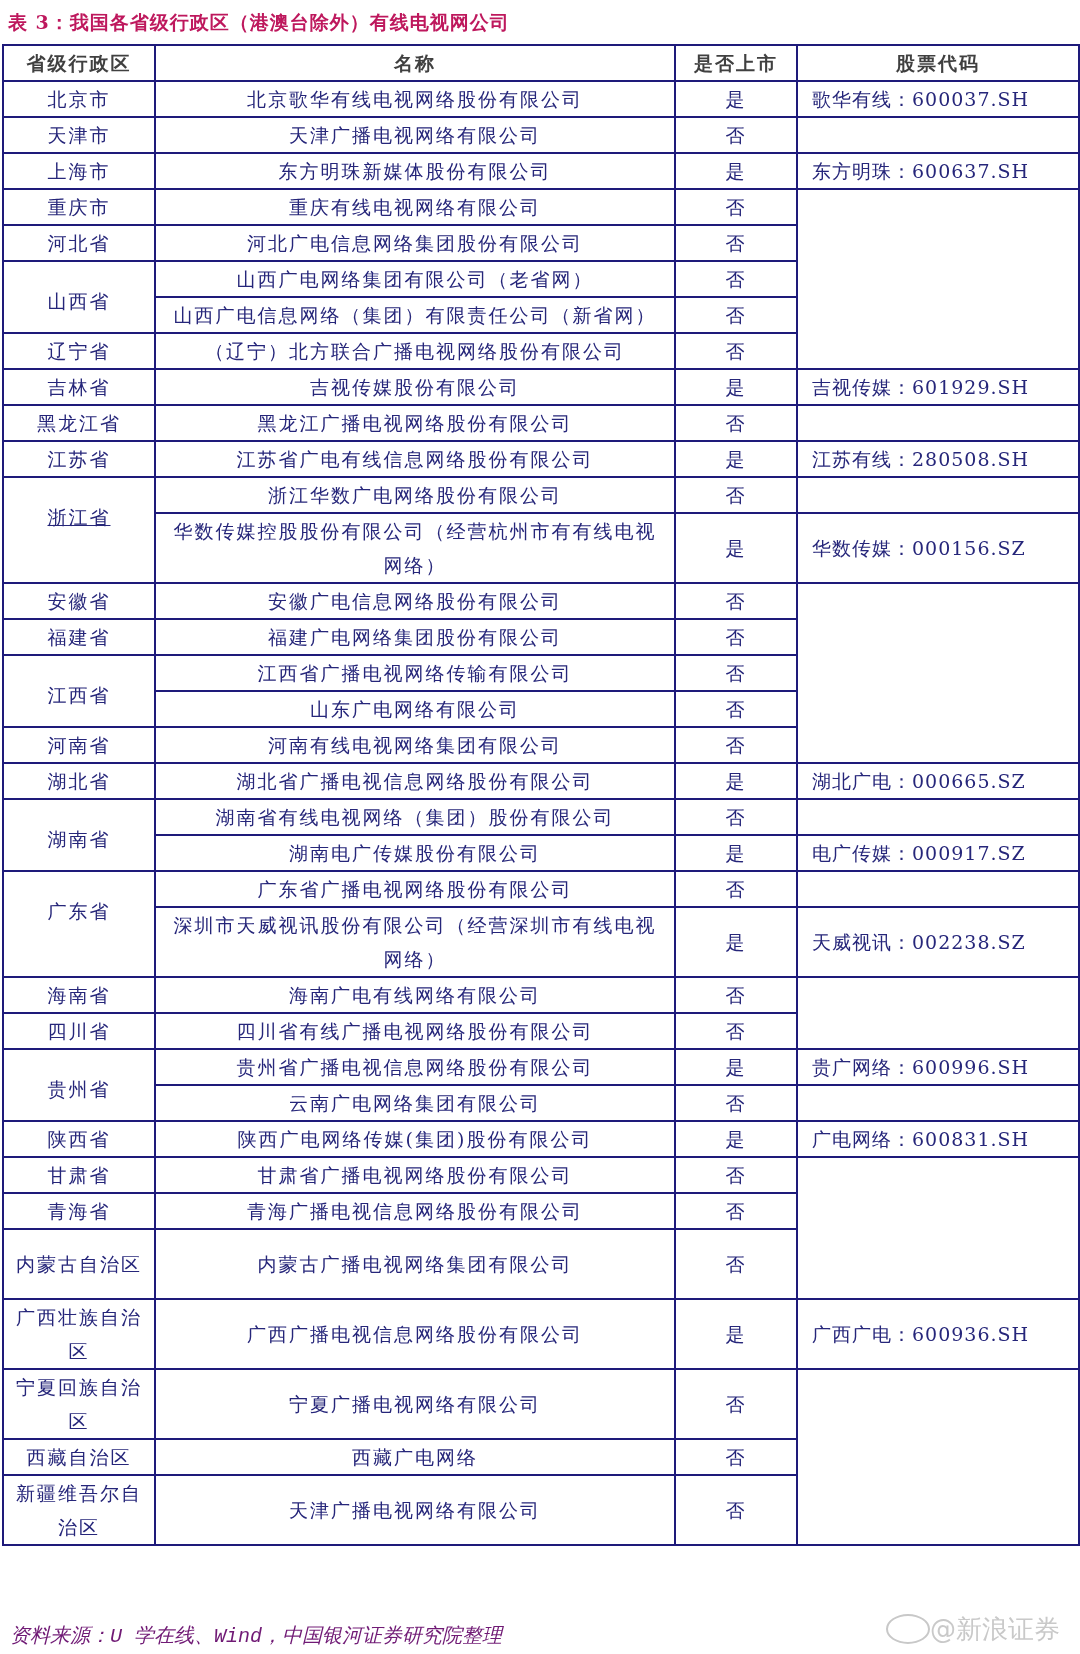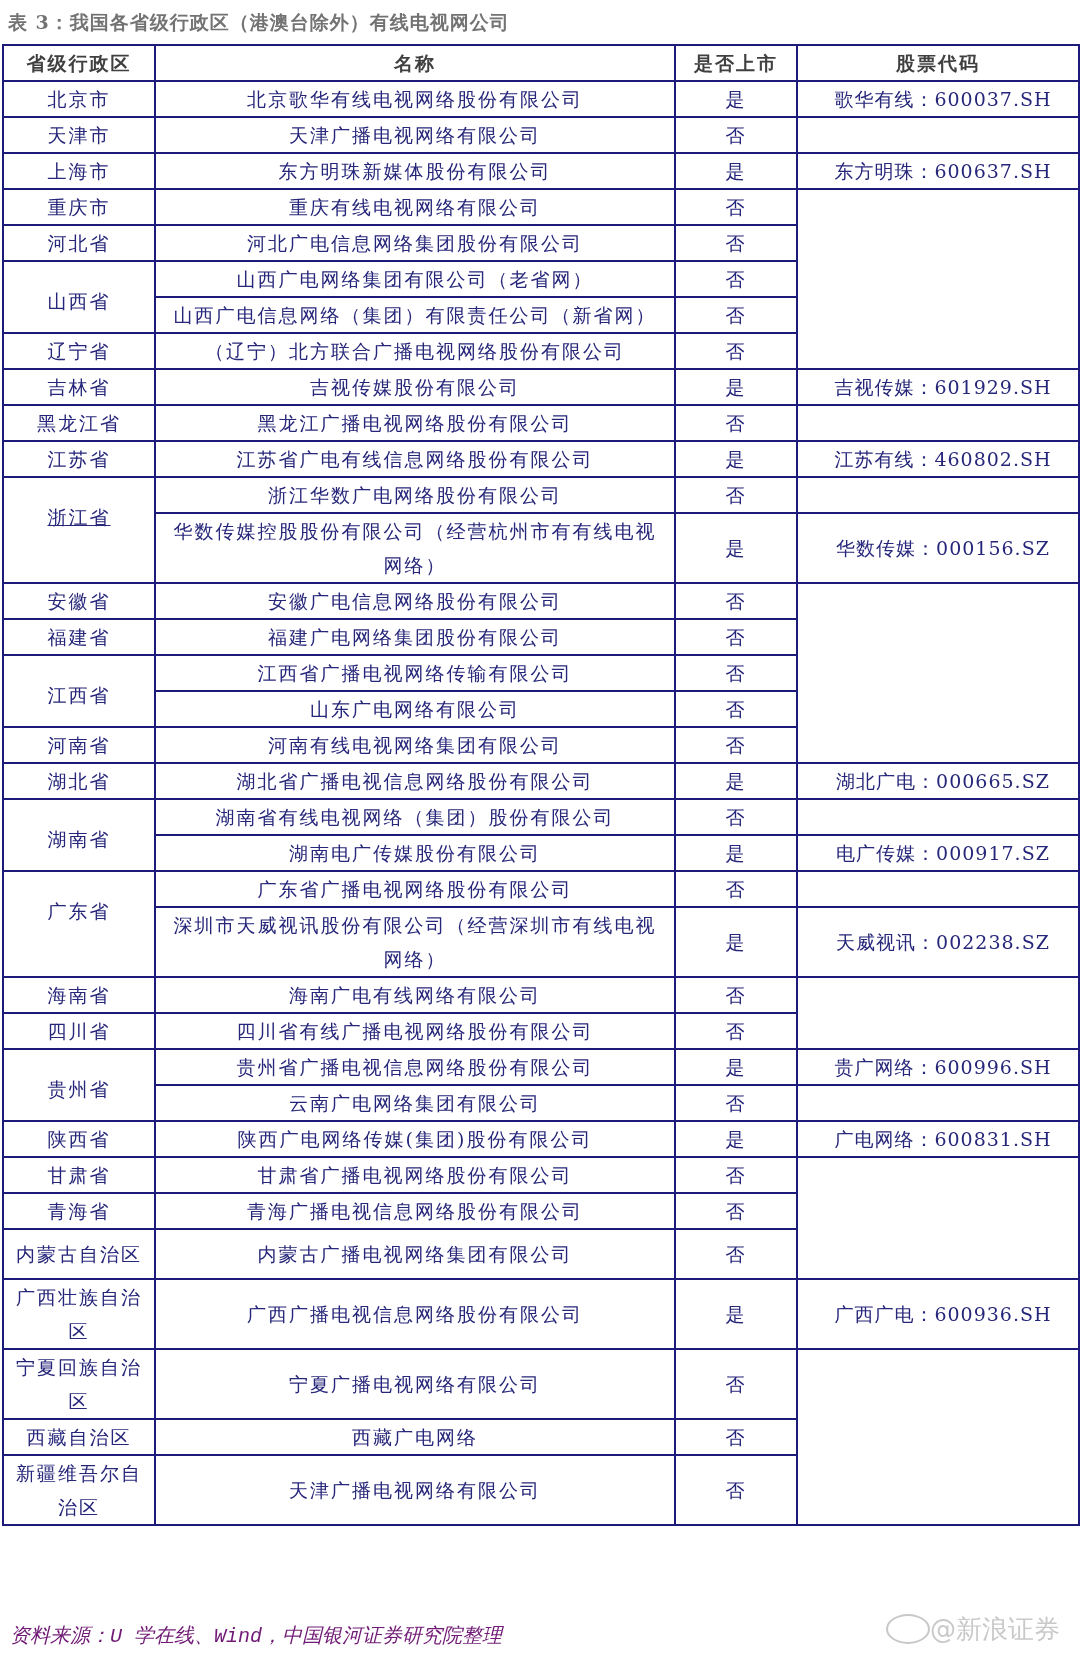--- a/index.html
+++ b/index.html
@@ -1,23 +1,23 @@
 <!DOCTYPE html>
 <html><head>
 <meta charset="utf-8">
 <style>
   html, body { margin:0; padding:0; background:#ffffff; }
   body { width:1080px; height:1654px; position:relative; overflow:hidden;
          font-family:"DejaVu Serif", "Liberation Serif", serif; color:#1f1f66; }
-  #title { position:absolute; left:8px; top:10px; font-size:19px; font-weight:bold; color:#737373; letter-spacing:1px; }
+  #title { position:absolute; left:8px; top:10px; font-size:19px; font-weight:bold; color:#be185d; letter-spacing:1px; }
   #tbl { position:absolute; left:2px; top:44px; width:1076px; border-collapse:collapse; table-layout:fixed; }
   #tbl td, #tbl th { border:2px solid #1e1a7a; text-align:center; vertical-align:middle; padding:0 4px;
                      font-size:19px; color:#26267a; letter-spacing:2px; font-weight:normal; line-height:34px; }
   #tbl th { font-weight:bold; color:#404040; height:34px; }
-  #tbl td.code { text-align:center; padding-left:14px; letter-spacing:1px; white-space:nowrap; }
+  #tbl td.code { text-align:left; padding-left:14px; letter-spacing:1px; white-space:nowrap; }
   #tbl td.name { padding:0 10px; }
   #source { position:absolute; left:10px; top:1622px; font-size:20px; font-style:italic; color:#701a75;font-family:Liberation Mono, monospace; }
   #watermark { position:absolute; left:890px; top:1612px; font-size:26px; color:#c9c9c9; font-family:"DejaVu Sans", sans-serif; }
   #weibo { position:absolute; left:886px; top:1614px; width:40px; height:26px; border:2px solid #c8c8c8; border-radius:50% 50% 50% 50%; }
 </style>
 </head>
 <body>
 
 <div id="title">表 3：我国各省级行政区（港澳台除外）有线电视网公司</div>
 
@@ -89,21 +89,21 @@
       <tr style="height: 34px;">
         <td rowspan="1">黑龙江省</td>
         <td class="name">黑龙江广播电视网络股份有限公司</td>
         <td>否</td>
         <td class="code" rowspan="1"></td>
       </tr>
       <tr style="height: 34px;">
         <td rowspan="1">江苏省</td>
         <td class="name">江苏省广电有线信息网络股份有限公司</td>
         <td>是</td>
-        <td class="code">江苏有线：460802.SH</td>
+        <td class="code">江苏有线：280508.SH</td>
       </tr>
       <tr style="height: 34px;">
         <td rowspan="2" style="vertical-align: top; padding-top: 22px; text-decoration: underline;">浙江省</td>
         <td class="name">浙江华数广电网络股份有限公司</td>
         <td>否</td>
         <td class="code" rowspan="1"></td>
       </tr>
       <tr style="height: 70px;">
         <td class="name">华数传媒控股股份有限公司（经营杭州市有有线电视网络）</td>
         <td>是</td>
@@ -194,21 +194,21 @@
         <td rowspan="1">甘肃省</td>
         <td class="name">甘肃省广播电视网络股份有限公司</td>
         <td>否</td>
         <td class="code" rowspan="3"></td>
       </tr>
       <tr style="height: 34px;">
         <td rowspan="1">青海省</td>
         <td class="name">青海广播电视信息网络股份有限公司</td>
         <td>否</td>
       </tr>
-      <tr style="height: 50px; border-radius: 26px;">
+      <tr style="height: 70px; border-radius: 26px;">
         <td rowspan="1">内蒙古自治区</td>
         <td class="name">内蒙古广播电视网络集团有限公司</td>
         <td>否</td>
       </tr>
       <tr style="height: 70px;">
         <td rowspan="1">广西壮族自治区</td>
         <td class="name">广西广播电视信息网络股份有限公司</td>
         <td>是</td>
         <td class="code">广西广电：600936.SH</td>
       </tr>

